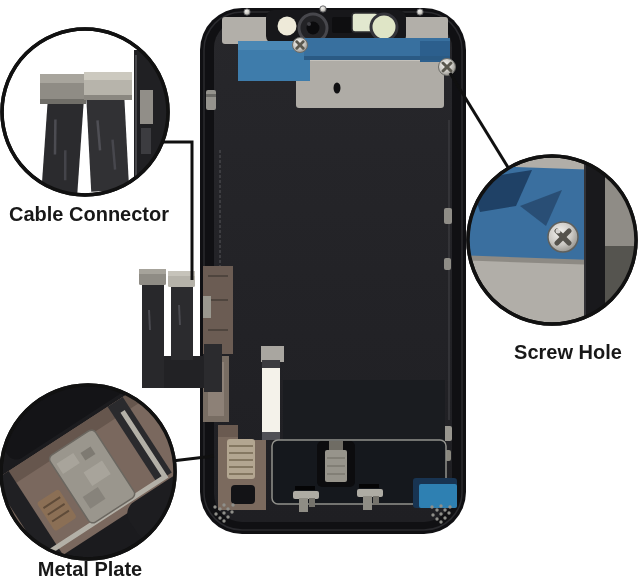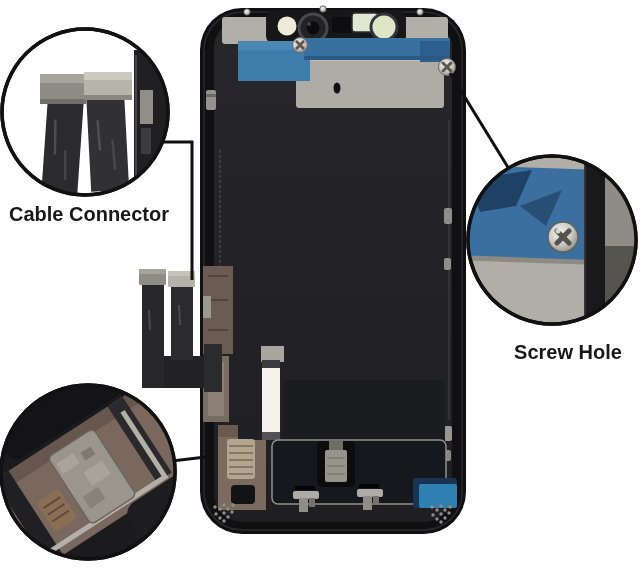--- a/index.html
+++ b/index.html
@@ -280,14 +280,15 @@
         </g>
         <rect x="96" y="522" width="84" height="42" rx="14" fill="#1d1d20"></rect>
       </g>
     </g>
     <circle cx="88" cy="472" r="87" fill="none" stroke="#111111" stroke-width="3.5"></circle>
   </g>
 </svg>
 
 <div class="callout-label" id="label-cable">Cable Connector</div>
 <div class="callout-label" id="label-screw">Screw Hole</div>
+<div class="callout-label" id="label-metal">Metal Plate</div>
 
 </div>
 
 </body></html>

